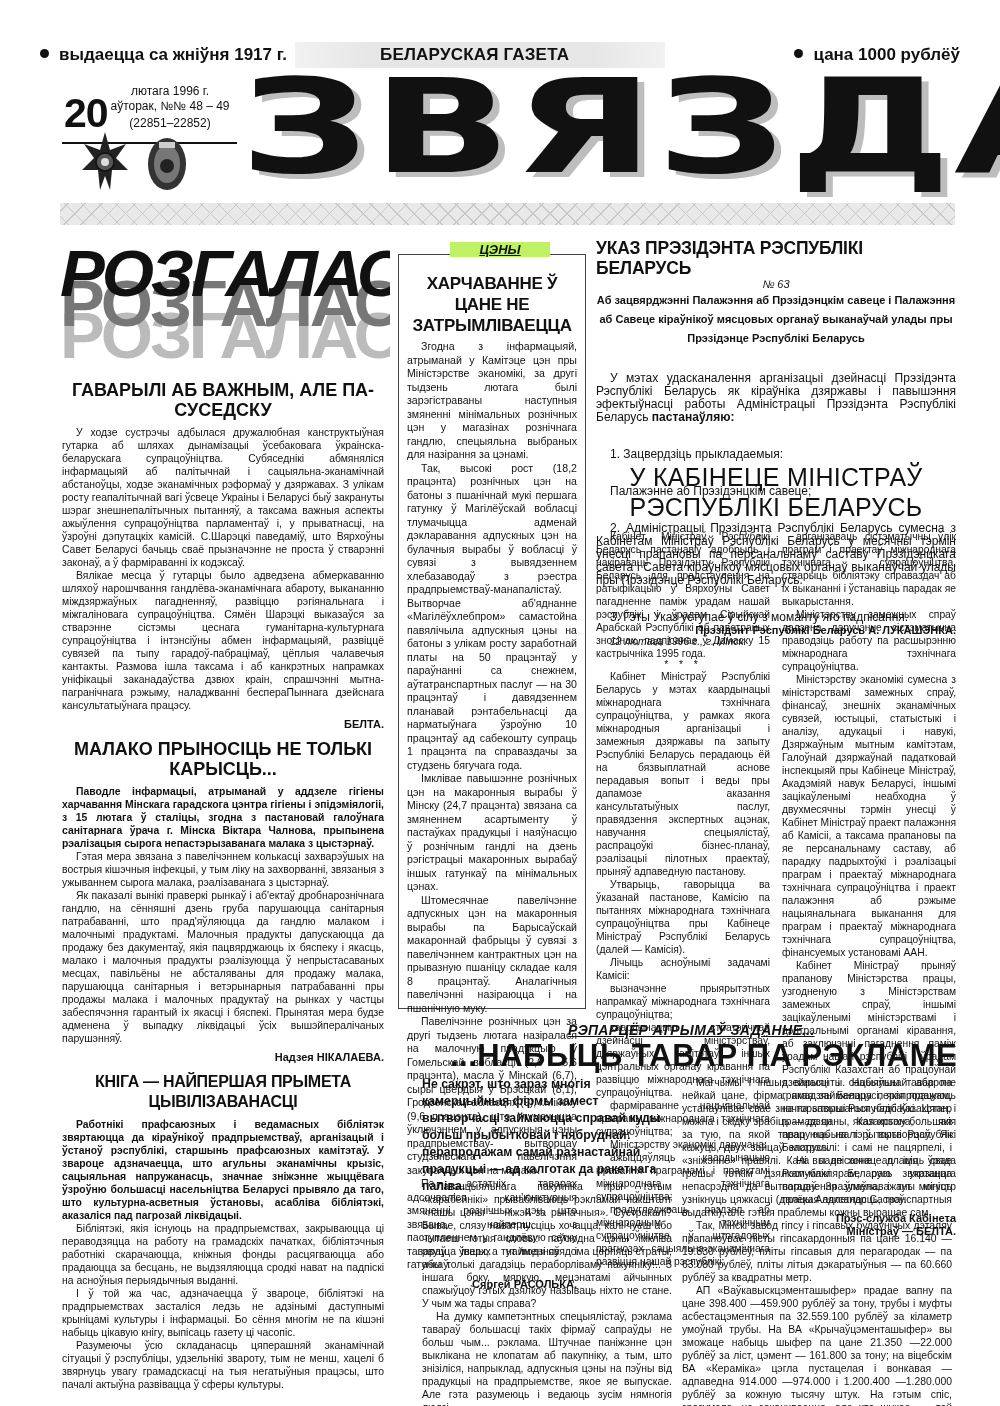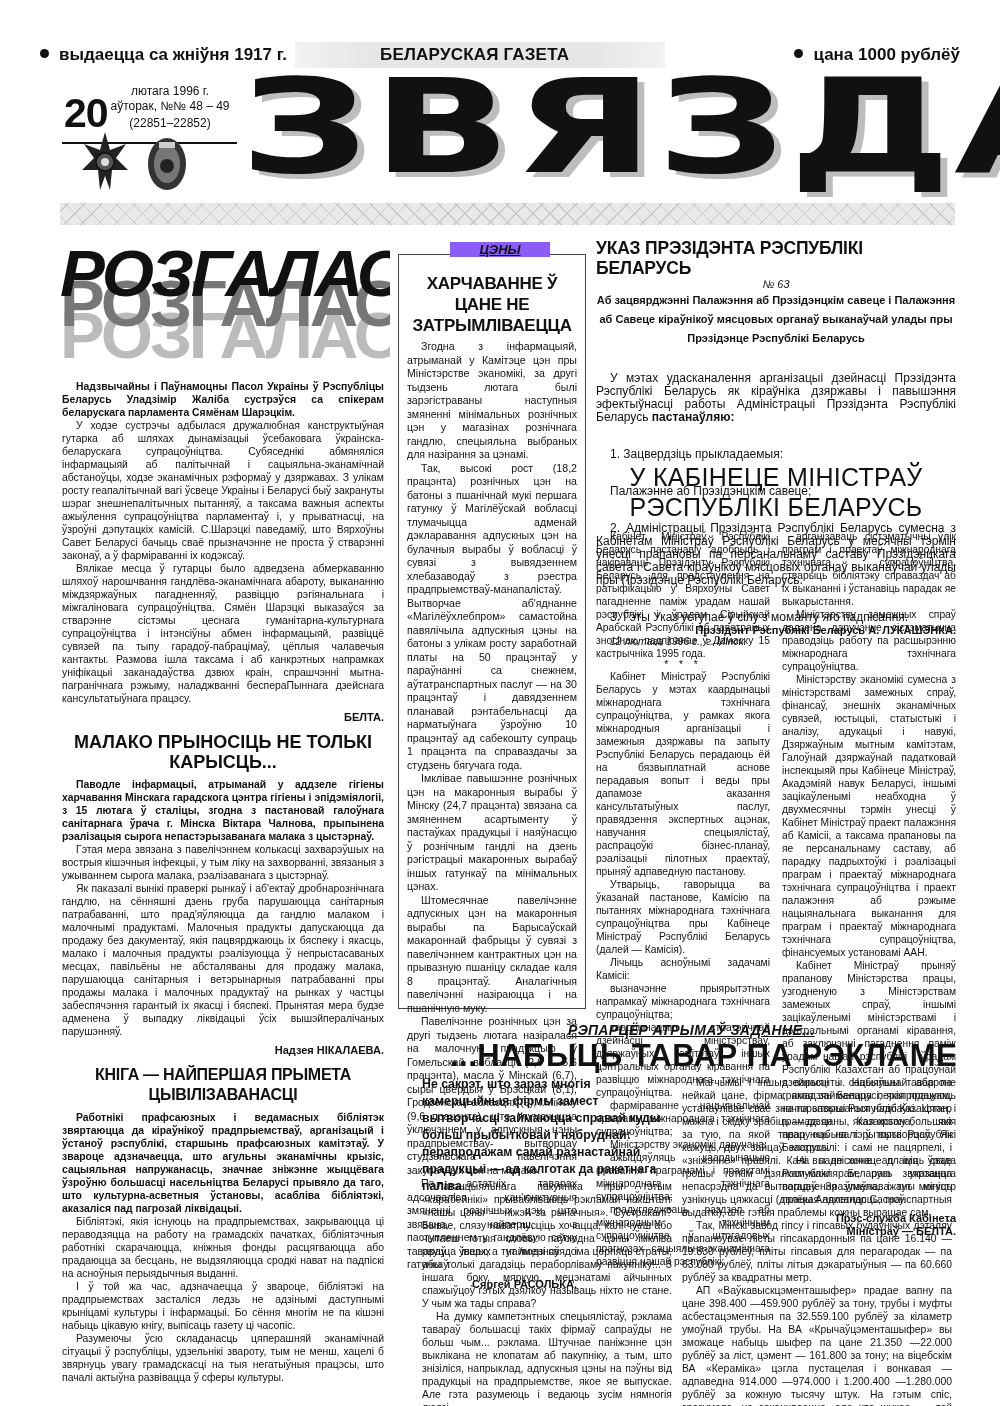--- a/index.html
+++ b/index.html
@@ -35,21 +35,21 @@
   .rozgalas .w3 { top: 62px; color: #bbb; z-index: 1; font-style: normal; }
 
   .col { position: absolute; font-size: 10.4px; line-height: 13px; text-align: justify; }
   .col p { text-indent: 14px; margin: 0; }
   .col p.lead { font-weight: bold; }
   .sig { text-align: right; font-weight: bold; font-size: 11px; margin-top: 6px; }
   .h2 { font-weight: bold; text-align: center; font-size: 18px; line-height: 20px; margin: 8px 0 6px; }
   .h2.cond { font-family: "Liberation Sans", sans-serif; letter-spacing: -0.3px; }
 
   .box { position: absolute; left: 398px; top: 254px; width: 188px; height: 755px; border: 1px solid #444; padding: 6px 8px; }
-  .box-kicker { position: absolute; left: 450px; top: 242px; width: 100px; text-align: center; background: #8b5cf6; font-size: 13px; font-weight: bold; font-style: italic; text-decoration: underline; padding: 0 4px; }
+  .box-kicker { position: absolute; left: 450px; top: 242px; width: 100px; text-align: center; background: #bef264; font-size: 13px; font-weight: bold; font-style: italic; text-decoration: underline; padding: 0 4px; }
   .box h3 { font-size: 17px; line-height: 21px; text-align: center; font-weight: bold; margin-top: 12px; margin-bottom: 4px; letter-spacing: -0.3px; }
   .box p { font-size: 10.6px; line-height: 13.5px; text-align: justify; text-indent: 14px; }
 
   .ukaz { position: absolute; left: 596px; top: 238px; width: 360px; }
   .ukaz h2 { font-size: 17.5px; font-weight: bold; line-height: 20px; letter-spacing: -0.2px; }
   .ukaz .no { text-align: center; font-style: italic; font-size: 11px; line-height: 13px; }
   .ukaz .sub { font-weight: bold; text-align: center; font-size: 11px; line-height: 19px; }
   .ukaz p { font-size: 12px; line-height: 13px; text-indent: 14px; text-align: justify; margin-top: 24px; }
   .ukaz .sign { text-align: right; font-weight: bold; font-size: 11px; }
   .ukaz .place { font-style: italic; font-size: 10.4px; padding-left: 14px; }
@@ -105,21 +105,21 @@
 <div class="ornament"></div>
 
 <div class="rozgalas">
   <div class="w w1">РОЗГАЛАС</div>
   <div class="w w2">РОЗГАЛАС</div>
   <div class="w w3">РОЗГАЛАС</div>
 </div>
 
 <div class="col" style="left:62px; top:380px; width:322px;">
   <article>
-    <p class="lead">Надзвычайны і Паўнамоцны Пасол Украіны ў Рэспубліцы Беларусь Уладзімір Жаліба сустрэўся са спікерам беларускага парламента Сямёнам Шарэцкім.</p>
+    <h2 class="h2" style="margin-top:0;">ГАВАРЫЛІ АБ ВАЖНЫМ, АЛЕ ПА-СУСЕДСКУ</h2>
     <p>У ходзе сустрэчы адбылася дружалюбная канструктыўная гутарка аб шляхах дынамізацыі ўсебаковага ўкраінска-беларускага супрацоўніцтва. Субяседнікі абмяняліся інфармацыяй аб палітычнай і сацыяльна-эканамічнай абстаноўцы, ходзе эканамічных рэформаў у дзяржавах. З улікам росту геапалітычнай вагі ўсвеце Украіны і Беларусі быў закрануты шэраг знешнепалітычных пытанняў, а таксама важныя аспекты ажыўлення супрацоўніцтва парламентаў і, у прыватнасці, на ўзроўні дэпутацкіх камісій. С.Шарэцкі паведаміў, што Вярхоўны Савет Беларусі бачыць сваё прызначэнне не проста ў стварэнні законаў, а ў фарміраванні іх кодэксаў.</p>
     <p>Вялікае месца ў гутарцы было адведзена абмеркаванню шляхоў нарошчвання гандлёва-эканамічнага абароту, выкананню міждзяржаўных пагадненняў, развіццю рэгіянальнага і міжгаліновага супрацоўніцтва. Сямён Шарэцкі выказаўся за стварэнне сістэмы цеснага гуманітарна-культурнага супрацоўніцтва і інтэнсіўны абмен інфармацыяй, развіццё сувязей па тыпу гарадоў-пабрацімаў, цёплыя чалавечыя кантакты. Размова ішла таксама і аб канкрэтных напрамках уніфікацыі заканадаўства дзвюх краін, спрашчэнні мытна-пагранічнага рэжыму, наладжванні беспераПыннага дзейснага кансультатыўнага працэсу.</p>
     <div class="sig">БЕЛТА.</div>
   </article>
   <article>
     <h2 class="h2">МАЛАКО ПРЫНОСІЦЬ НЕ ТОЛЬКІ КАРЫСЦЬ...</h2>
     <p class="lead">Паводле інфармацыі, атрыманай у аддзеле гігіены харчавання Мінскага гарадскога цэнтра гігіены і эпідэміялогіі, з 15 лютага ў сталіцы, згодна з пастановай галоўнага санітарнага ўрача г. Мінска Віктара Чалнова, прыпынена рэалізацыя сырога непастэрызаванага малака з цыстэрнаў.</p>
     <p>Гэтая мера звязана з павелічэннем колькасці захварэўшых на вострыя кішэчныя інфекцыі, у тым ліку на захворванні, звязаныя з ужываннем сырога малака, рэалізаванага з цыстэрнаў.</p>
     <p>Як паказалі вынікі праверкі рынкаў і аб'ектаў дробнарознічнага гандлю, на сённяшні дзень груба парушаюцца санітарныя патрабаванні, што прад'яўляюцца да гандлю малаком і малочнымі прадуктамі. Малочныя прадукты дапускаюцца да продажу без дакументаў, якія пацвярджаюць іх бяспеку і якасць, малако і малочныя прадукты рэалізуюцца ў непрыстасаваных месцах, павільёны не абсталяваны для продажу малака, парушаюцца санітарныя і ветэрынарныя патрабаванні пры продажы малака і малочных прадуктаў на рынках у частцы забеспячэння гарантый іх якасці і бяспекі. Прынятая мера будзе адменена ў выпадку ліквідацыі ўсіх вышэйпералічаных парушэнняў.</p>
     <div class="sig">Надзея НІКАЛАЕВА.</div>

